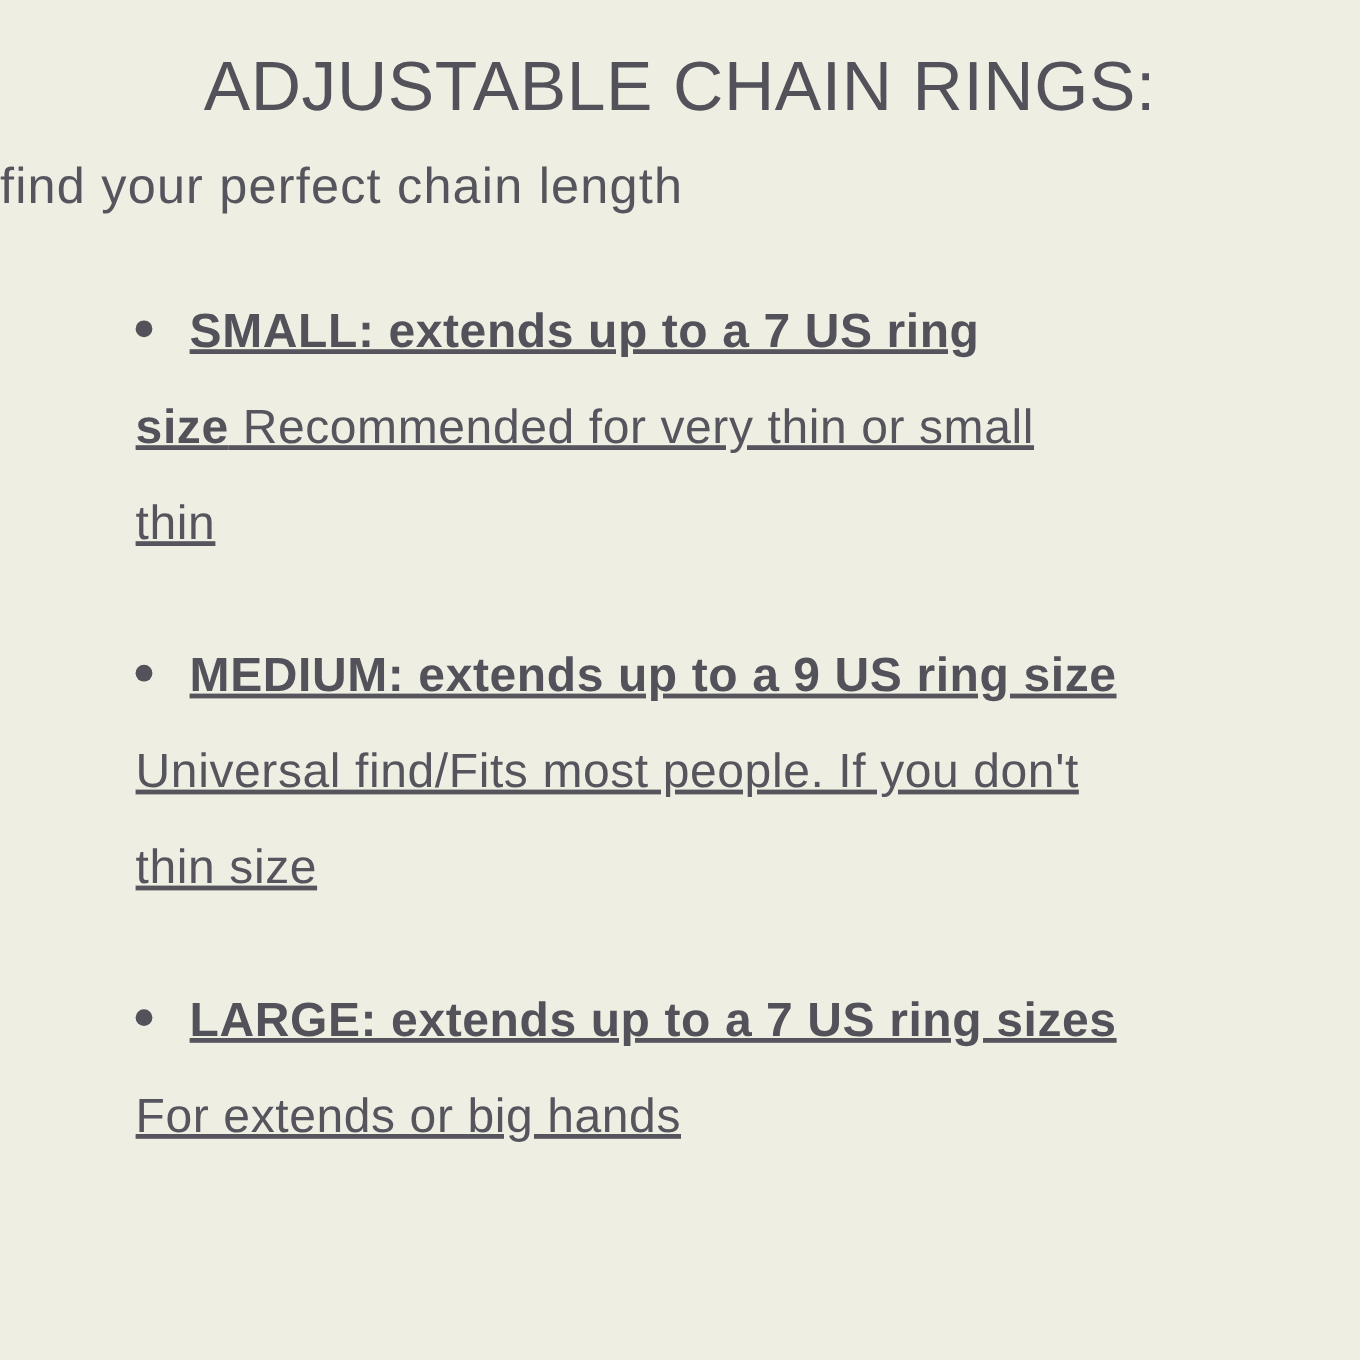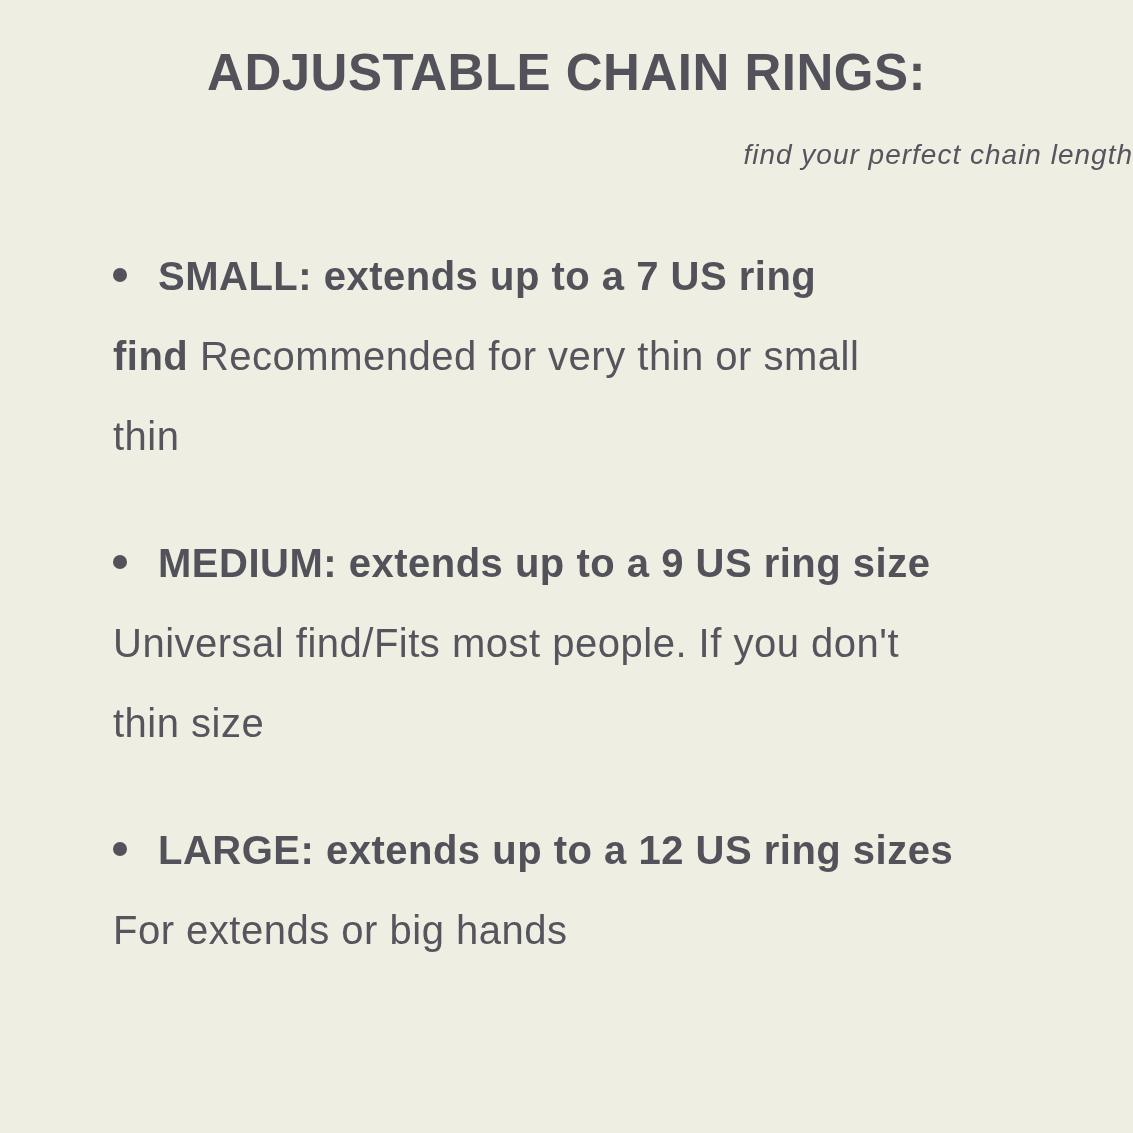--- a/index.html
+++ b/index.html
@@ -12,40 +12,40 @@
     background: #efeee3;
     color: #56555d;
     font-family: "Liberation Sans", sans-serif;
     overflow: hidden;
   }
   .header {
     padding-top: 44px;
   }
   .title {
     text-align: center;
-    font-weight: 700;
-    font-size: 51px;
+    font-weight: 400;
+    font-size: 58px;
     line-height: 58px;
     letter-spacing: 0.5px;
     color: #53525a;
   }
   .subtitle {
     margin-top: 24px;
-    text-align: right;
+    text-align: left;
     font-weight: 400;
-    font-size: 28px;
+    font-size: 42px;
     line-height: 58px;
     letter-spacing: 1px;
-    font-style: italic;
   }
   .size-list {
     margin: 52px 40px 0 113px;
   }
   .size-item {
     margin-bottom: 47px;
+    text-decoration: underline;
   }
   .size-item:last-child {
     margin-bottom: 0;
   }
   .text-line {
     font-size: 40px;
     line-height: 80px;
     letter-spacing: 0.5px;
     white-space: nowrap;
   }
@@ -72,25 +72,25 @@
 <body>
 
 <div class="header">
   <div class="title">ADJUSTABLE CHAIN RINGS:</div>
   <div class="subtitle">find your perfect chain length</div>
 </div>
 
 <div class="size-list">
     <div class="size-item">
       <div class="text-line"><span class="bullet-dot"></span><span class="seg-bold">SMALL: extends up to a 7 US ring</span></div>
-      <div class="text-line"><span class="seg-bold">find</span><span class="seg-regular"> Recommended for very thin or small</span></div>
+      <div class="text-line"><span class="seg-bold">size</span><span class="seg-regular"> Recommended for very thin or small</span></div>
       <div class="text-line"><span class="seg-regular">thin</span></div>
     </div>
     <div class="size-item">
       <div class="text-line"><span class="bullet-dot"></span><span class="seg-bold">MEDIUM: extends up to a 9 US ring size</span></div>
       <div class="text-line"><span class="seg-regular">Universal find/Fits most people. If you don't</span></div>
       <div class="text-line"><span class="seg-regular">thin size</span></div>
     </div>
     <div class="size-item">
-      <div class="text-line"><span class="bullet-dot"></span><span class="seg-bold">LARGE: extends up to a 12 US ring sizes</span></div>
+      <div class="text-line"><span class="bullet-dot"></span><span class="seg-bold">LARGE: extends up to a 7 US ring sizes</span></div>
       <div class="text-line"><span class="seg-regular">For extends or big hands</span></div>
     </div>
   </div>
 
 </body></html>

